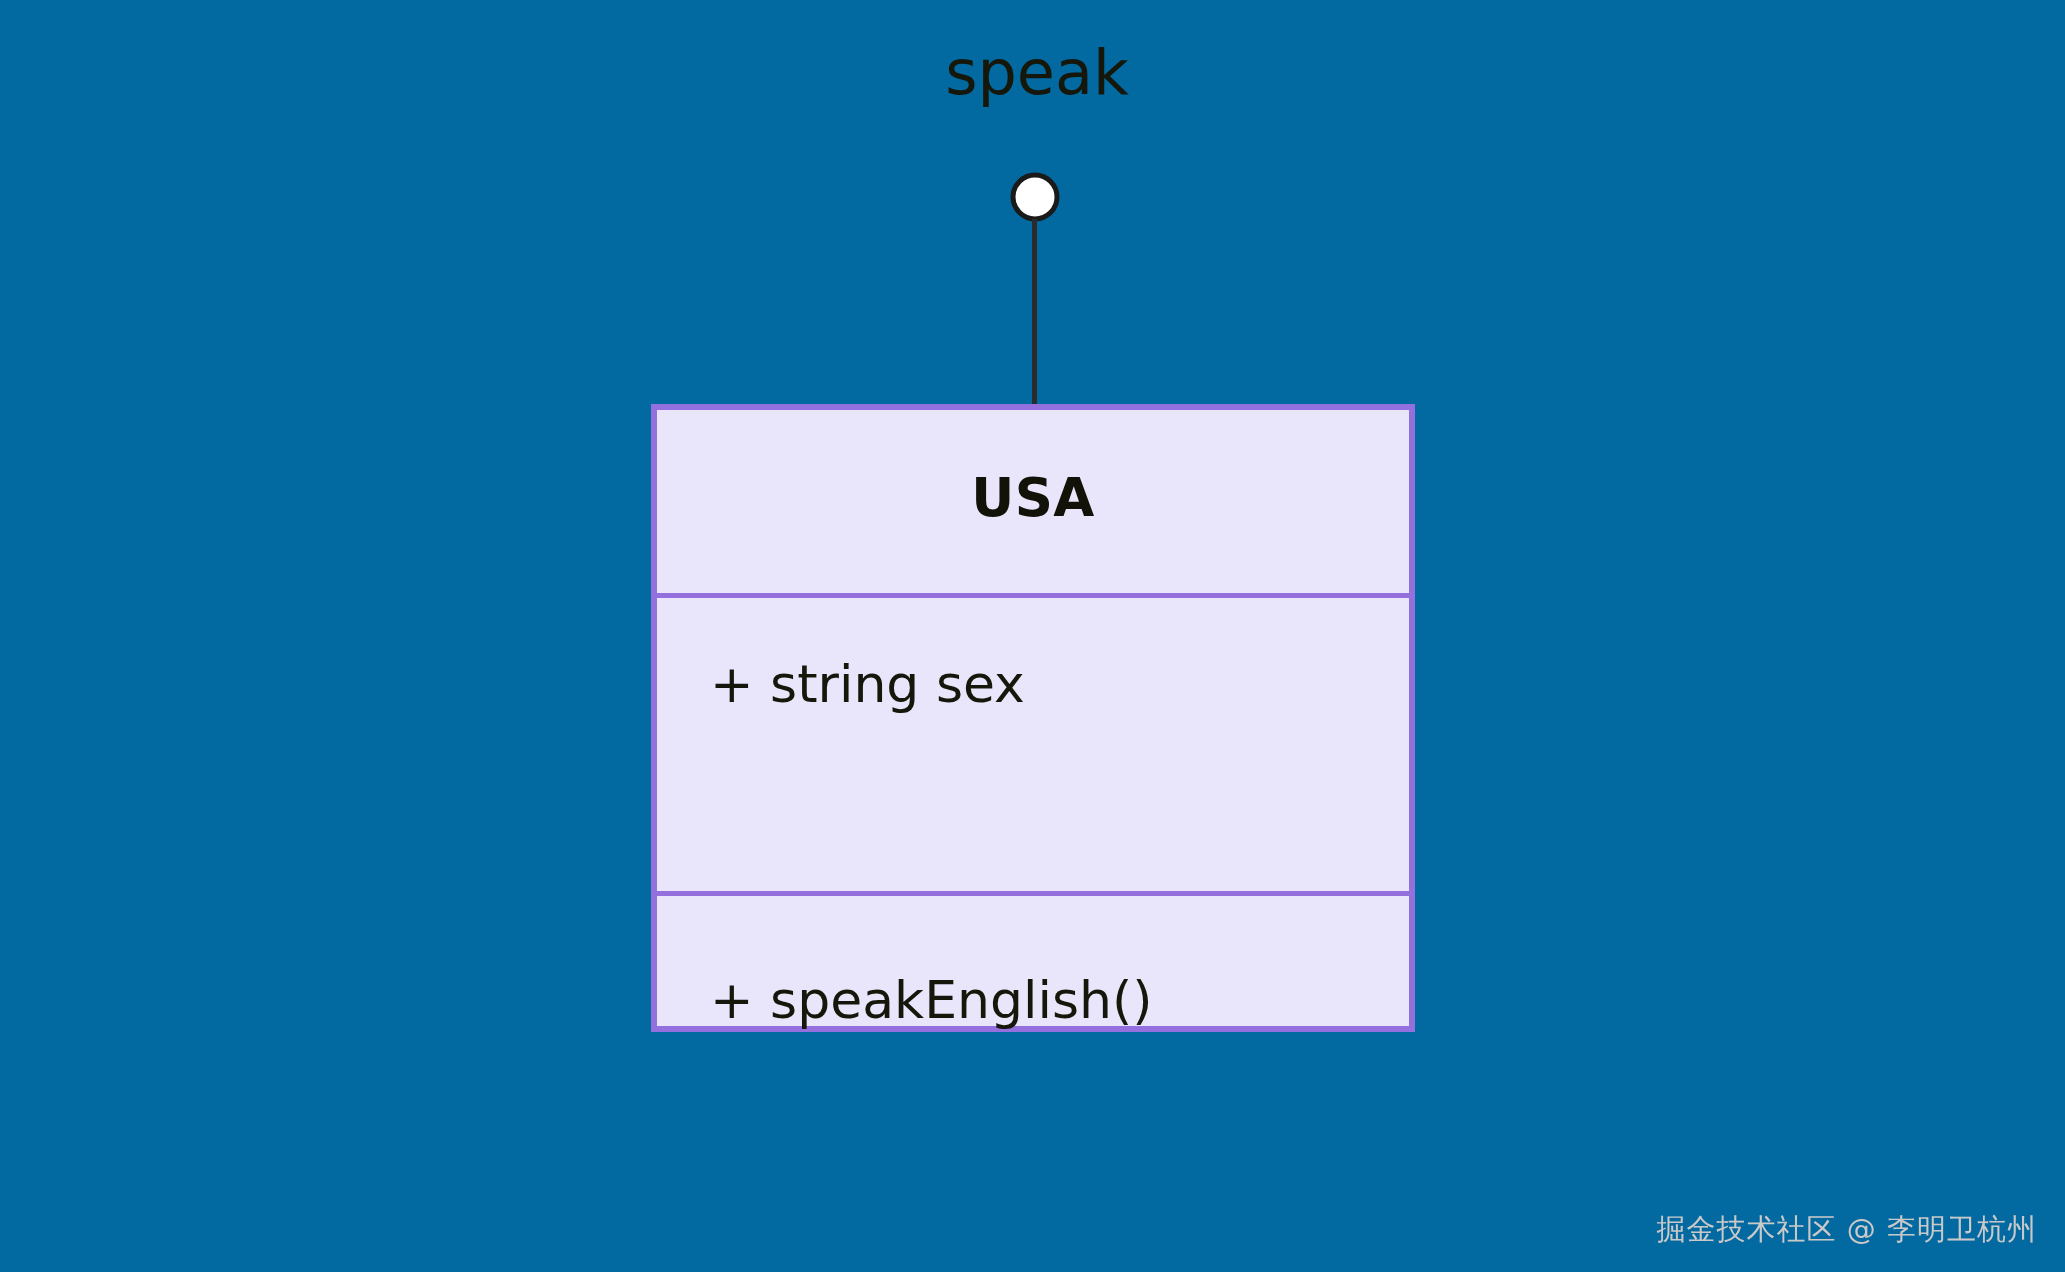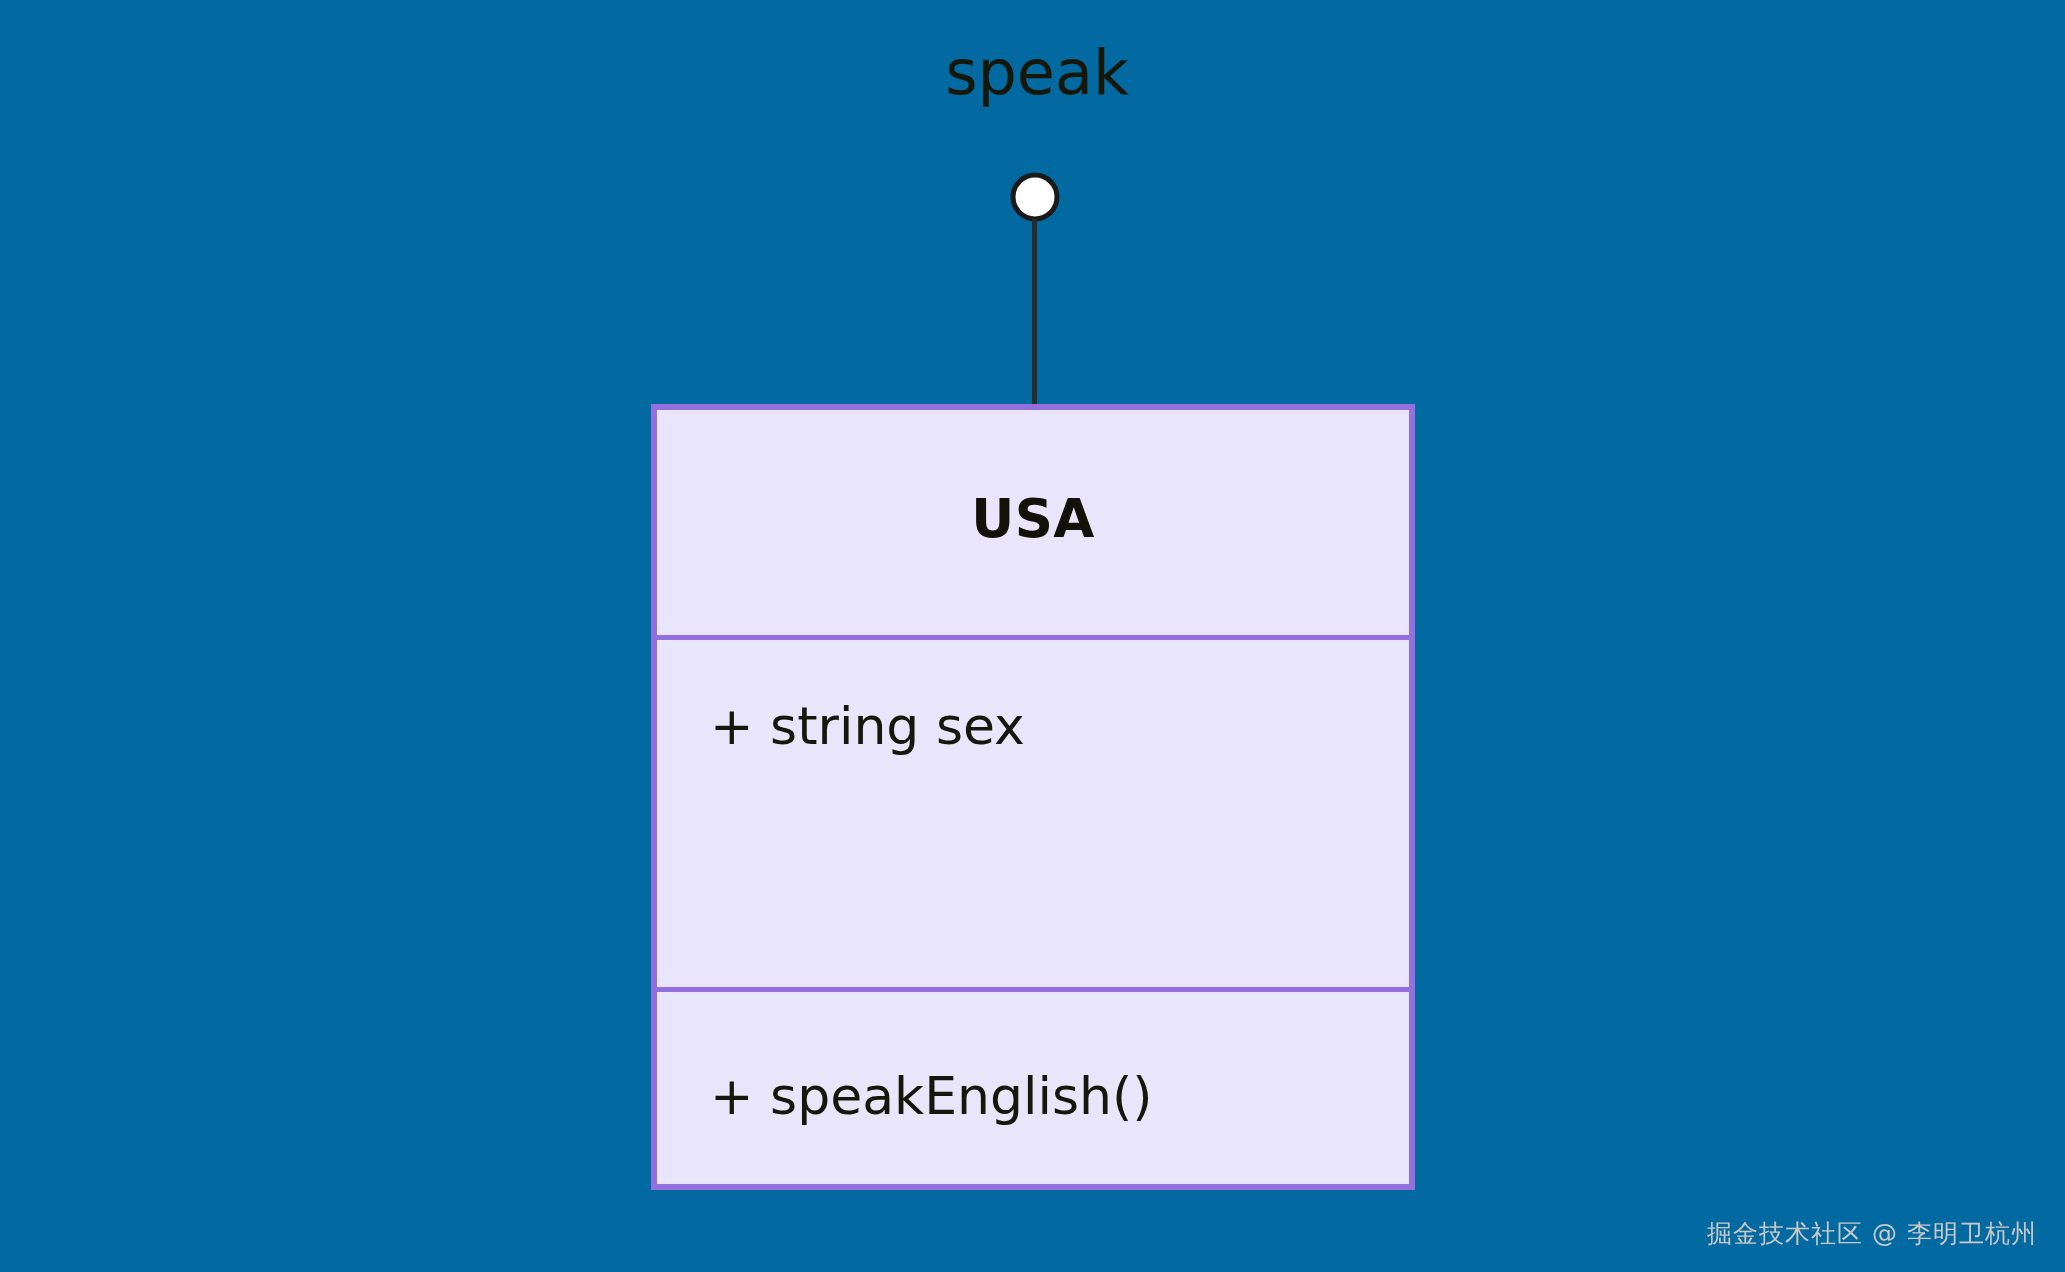--- a/index.html
+++ b/index.html
@@ -46,21 +46,21 @@
     height: 270px;
     overflow: visible;
   }
 
   
   .class-box {
     position: absolute;
     left: 651px;
     top: 404px;
     width: 764px;
-    height: 786px;
+    height: 628px;
     box-sizing: border-box;
     border: 6px solid #9370dd;
     background: #e9e6fc;
     display: flex;
     flex-direction: column;
     justify-content: flex-end;
   }
 
   .class-header {
     height: 230px;
@@ -83,38 +83,38 @@
   .class-attributes {
     height: 352px;
     box-sizing: border-box;
     border-bottom: 5px solid #9370dd;
     padding: 60px 0 0 53px;
   }
 
   .class-methods {
     flex: 1 1 auto;
     box-sizing: border-box;
-    padding: 78px 0 17px 53px;
+    padding: 78px 0 0 53px;
   }
 
   .member-line {
     font-size: 52px;
     line-height: 1.0;
     color: #15170a;
     white-space: nowrap;
     font-family: "DejaVu Sans", "Liberation Sans", sans-serif;
   }
   .member-line:last-child { margin-bottom: 0; }
 
   
   .watermark {
     position: absolute;
     right: 28px;
     bottom: 22px;
-    font-size: 25px;
+    font-size: 29px;
     color: #c9c9c9;
     letter-spacing: 1px;
     white-space: nowrap;
     font-family: "DejaVu Sans", "Liberation Sans", sans-serif;
   }
 </style>
 </head>
 <body>
 
 <div id="diagram-canvas">

